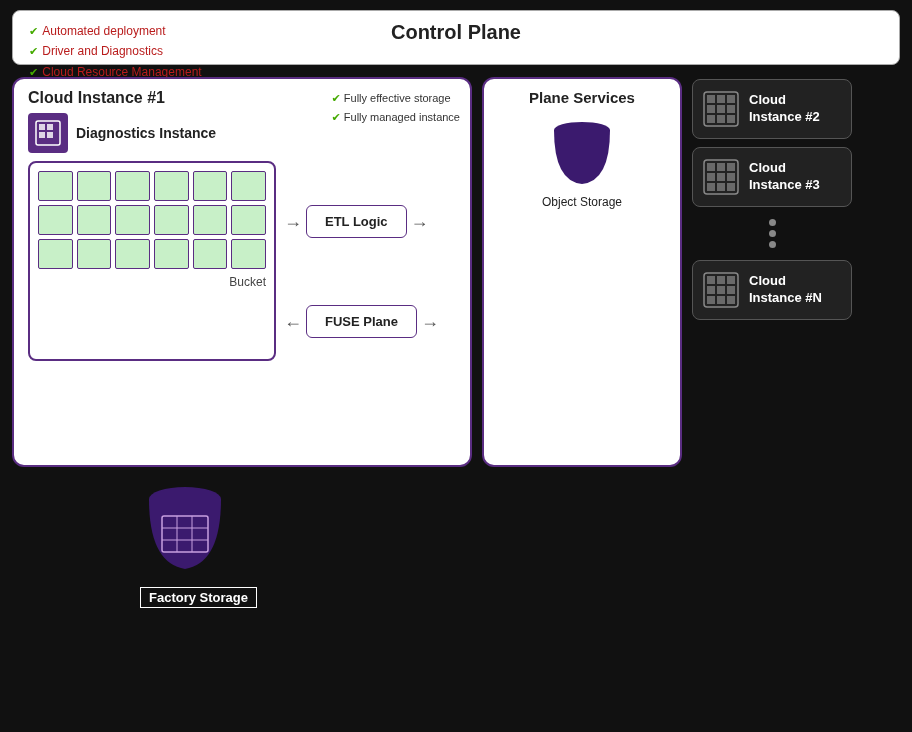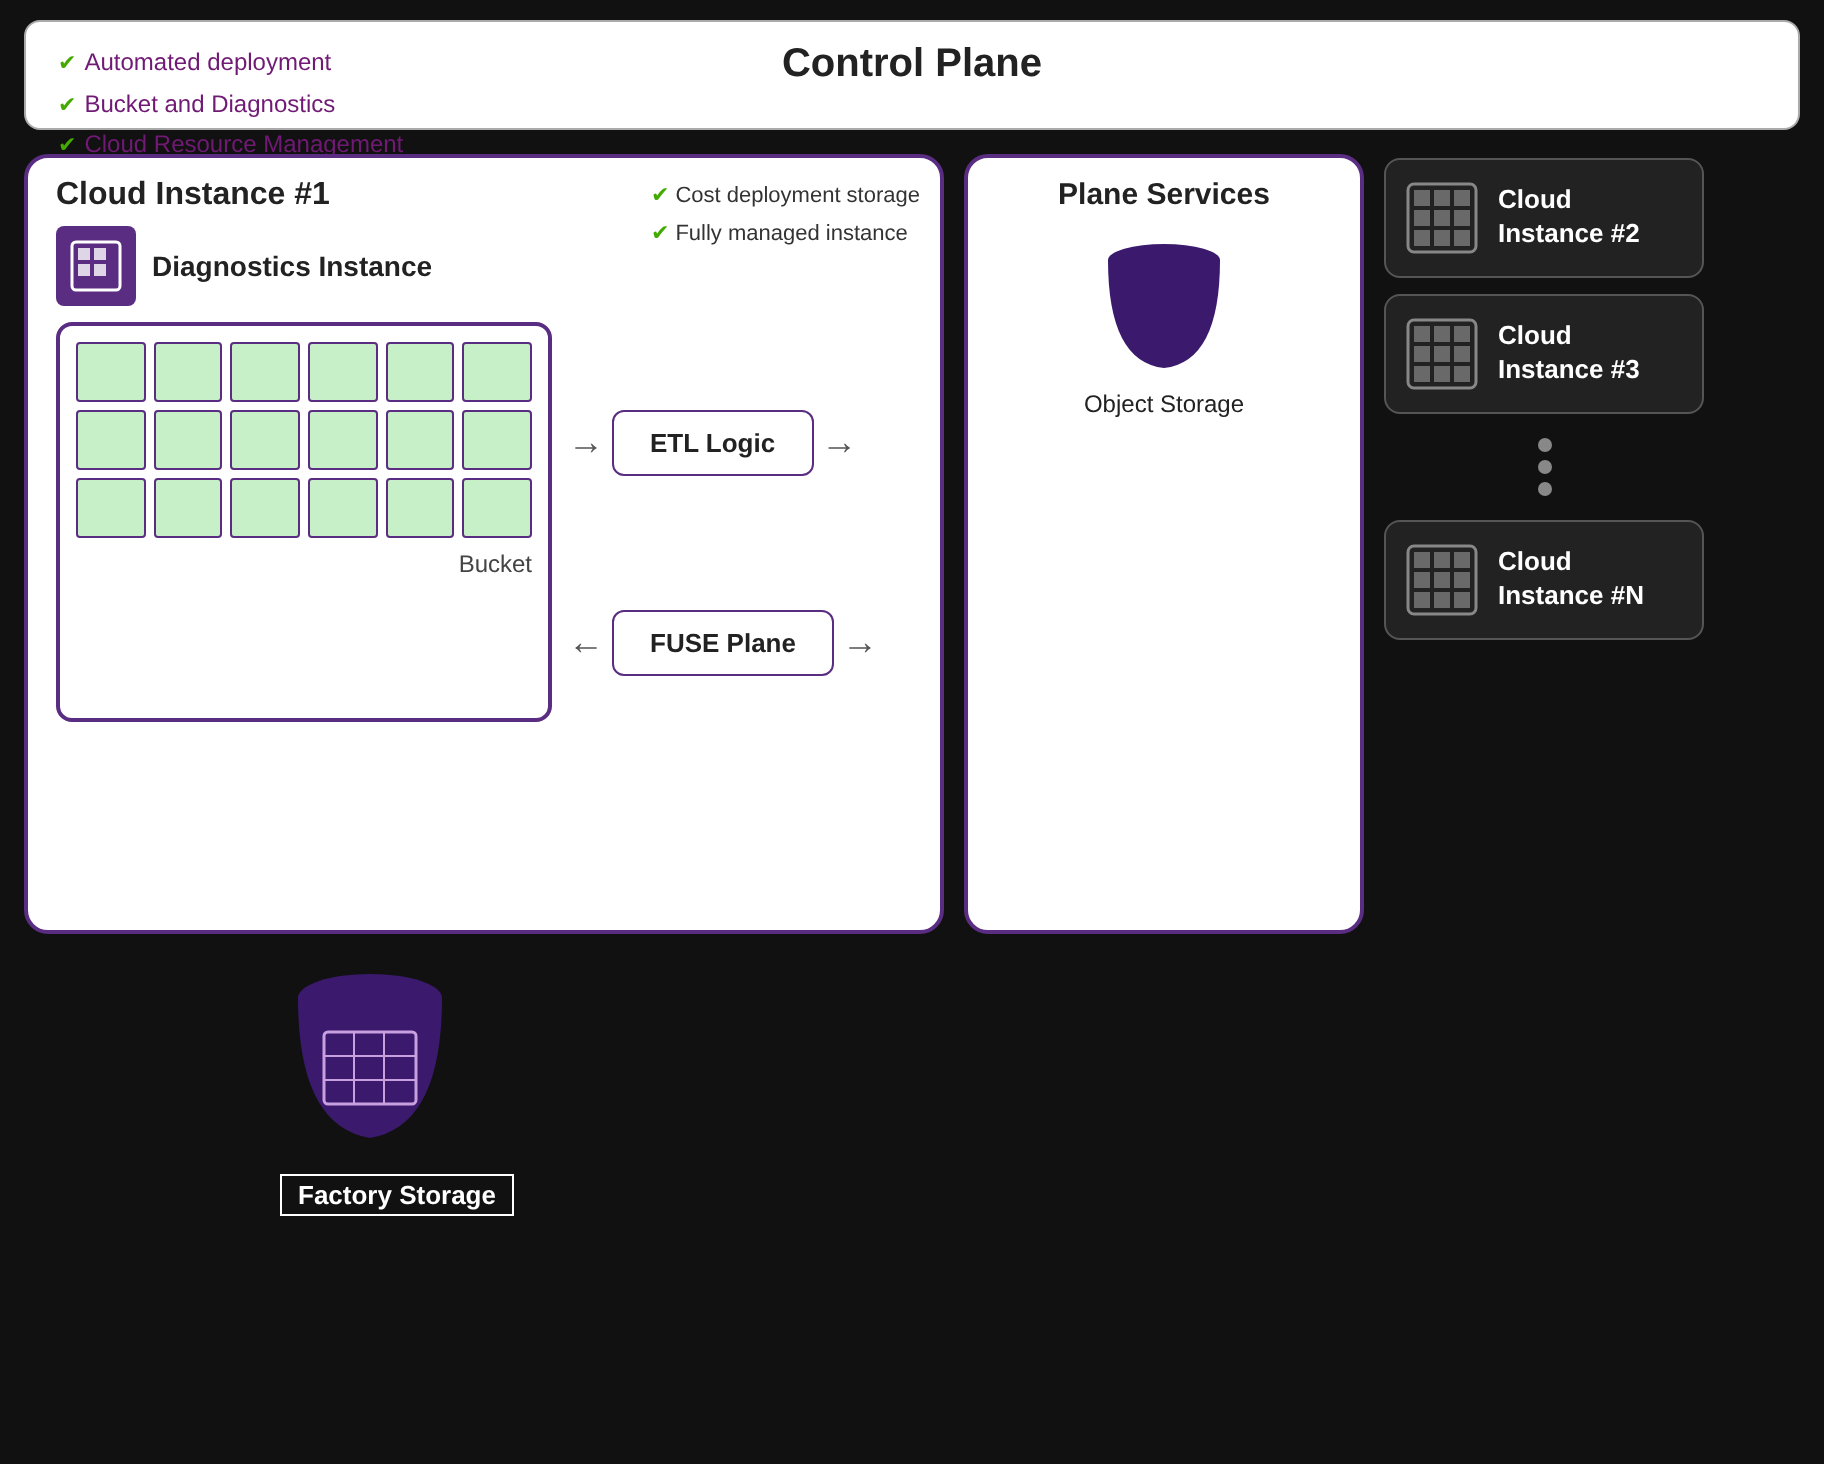--- a/index.html
+++ b/index.html
@@ -28,21 +28,21 @@
       color: #222;
       margin-bottom: 4px;
     }
     .checklist {
       position: absolute;
       top: 10px;
       left: 16px;
     }
     .checklist-item {
       font-size: 12px;
-      color: #701a75;
+      color: #b91c1c;
       line-height: 1.7;
     }
     .checklist-item::before {
       content: '✔';
       color: #4a0;
       margin-right: 4px;
       font-size: 11px;
     }
 
     
@@ -258,32 +258,32 @@
       padding: 2px 8px;
       margin-top: 6px;
     }
   </style>
 </head>
 <body>
 
 <div class="control-plane">
   <div class="checklist">
     <div class="checklist-item">Automated deployment</div>
-    <div class="checklist-item">Bucket and Diagnostics</div>
+    <div class="checklist-item">Driver and Diagnostics</div>
     <div class="checklist-item">Cloud Resource Management</div>
   </div>
   <div class="control-plane-title">Control Plane</div>
 </div>
 
 <div class="diagram-area">
 
   <div class="cloud-instance-1">
     <div class="cloud-instance-1-title">Cloud Instance #1</div>
     <div class="cost-notes">
-      <div class="cost-note-item">Cost deployment storage</div>
+      <div class="cost-note-item">Fully effective storage</div>
       <div class="cost-note-item">Fully managed instance</div>
     </div>
 
     <div class="reductstore-header">
       <div class="reductstore-icon">
         <svg width="28" height="28" viewBox="0 0 28 28">
           <rect x="2" y="2" width="24" height="24" rx="2" fill="none" stroke="#fff" stroke-width="1.5"></rect>
           <rect x="5" y="5" width="6" height="6" fill="#fff" opacity="0.8"></rect>
           <rect x="13" y="5" width="6" height="6" fill="#fff" opacity="0.8"></rect>
           <rect x="5" y="13" width="6" height="6" fill="#fff" opacity="0.8"></rect>

